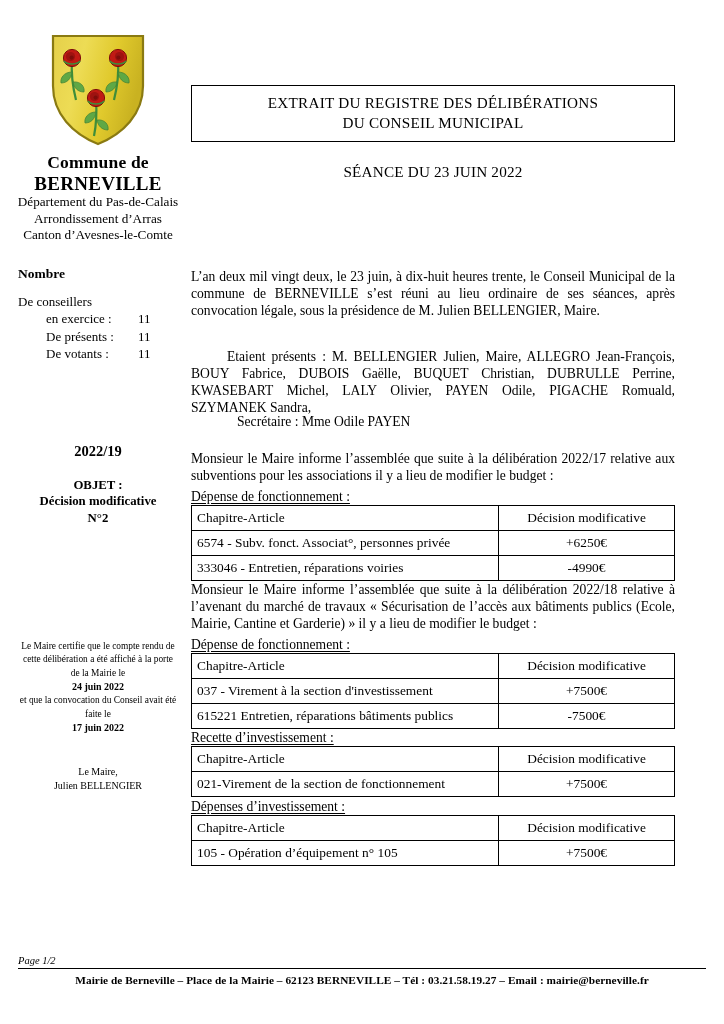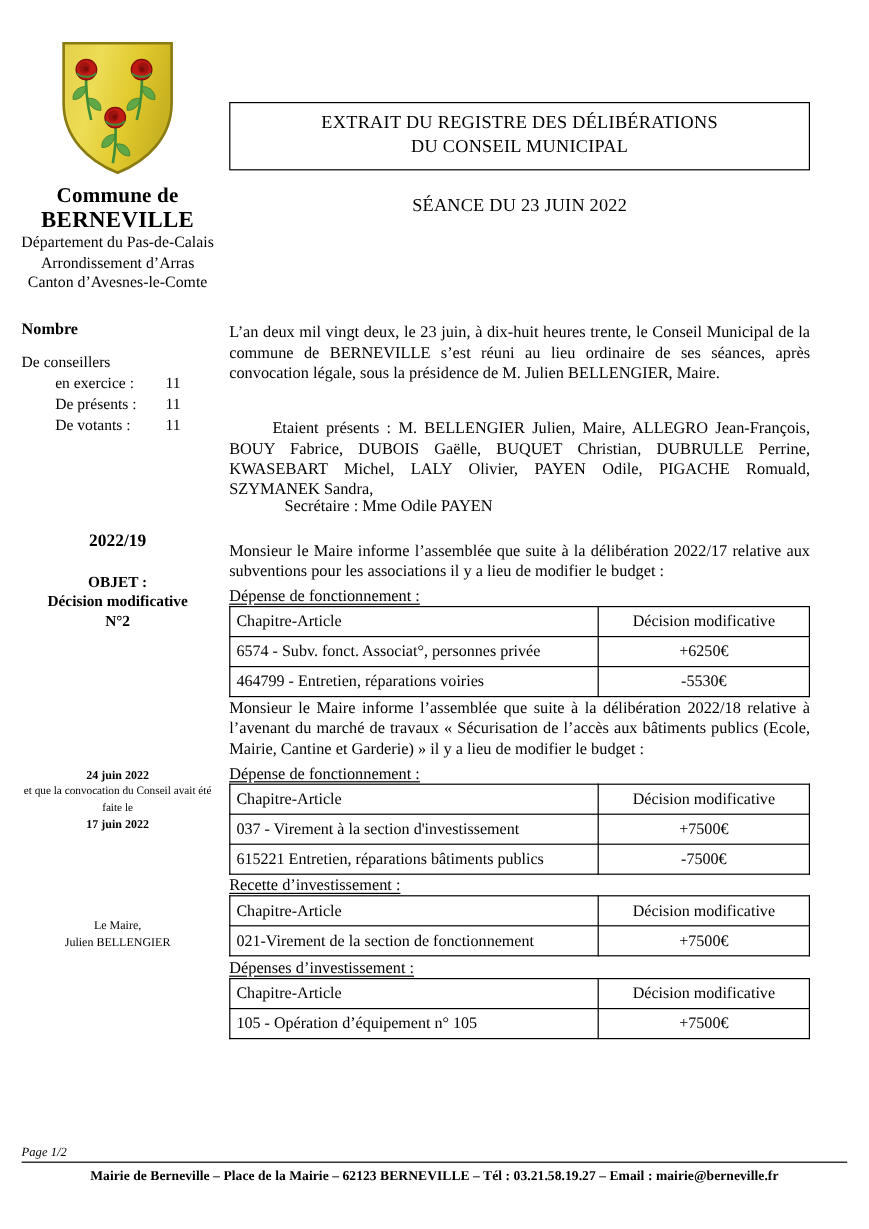--- a/index.html
+++ b/index.html
@@ -307,20 +307,21 @@
 
   <div class="delib-num">2022/19</div>
 
   <div class="objet-block">
     <div>OBJET :</div>
     <div>Décision modificative</div>
     <div>N°2</div>
   </div>
 
   <div class="certif-block">
+    <div>Le Maire certifie que le compte rendu de cette délibération a  été affiché à  la  porte  de  la  Mairie le</div>
     <div class="b">24 juin 2022</div>
     <div>et  que  la  convocation  du Conseil  avait  été  faite  le</div>
     <div class="b">17 juin 2022</div>
   </div>
 
   <div class="signature">
     <div>Le Maire,</div>
     <div>Julien BELLENGIER</div>
   </div>
 
@@ -346,22 +347,22 @@
       <tbody>
           <tr>
         <td class="c1">Chapitre-Article</td>
         <td class="c2">Décision modificative</td>
       </tr>
       <tr>
         <td class="c1">6574 - Subv. fonct. Associat°, personnes privée</td>
         <td class="c2">+6250€</td>
       </tr>
       <tr>
-        <td class="c1">464799 - Entretien, réparations voiries</td>
-        <td class="c2">-5530€</td>
+        <td class="c1">333046 - Entretien, réparations voiries</td>
+        <td class="c2">-4990€</td>
       </tr>
     </tbody>
       </table>
 
     <div class="body-text p-delib18">Monsieur le Maire informe l’assemblée que suite à la délibération 2022/18 relative à l’avenant du marché de travaux « Sécurisation de l’accès aux bâtiments publics (Ecole, Mairie, Cantine et Garderie) » il y a lieu de modifier le budget :</div>
 
     <div class="sec-label" style="top:637px">Dépense de fonctionnement :</div>
     <table class="tbl" style="top:653px">
       <tbody>
           <tr>

